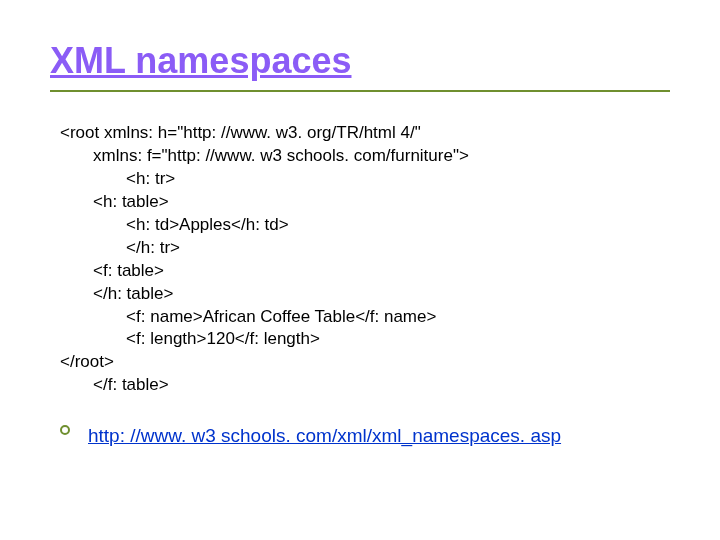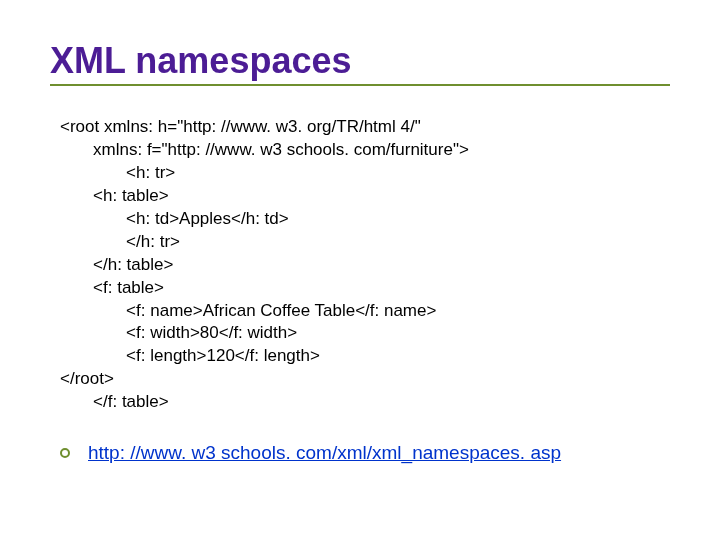--- a/index.html
+++ b/index.html
@@ -7,39 +7,39 @@
     width: 720px;
     height: 540px;
     background: #ffffff;
     font-family: Arial, Helvetica, sans-serif;
     padding: 40px 50px 30px 50px;
     position: relative;
   }
   .title {
     font-size: 36px;
     font-weight: bold;
-    color: #4c1d95;
-    margin-bottom: 2px;
+    color: #8b5cf6;
+    margin-bottom: 8px;
+    text-decoration: underline;
   }
   .underline {
     height: 2px;
     background: #6f8f2f;
     margin-bottom: 30px;
   }
   .code-block {
     font-size: 17px;
     line-height: 1.35;
     color: #000;
     margin-left: 10px;
     margin-bottom: 28px;
   }
   .code-line { white-space: pre; }
   .link-row {
     display: flex;
-    align-items: center;
     margin-left: 10px;
   }
   .bullet {
     width: 10px;
     height: 10px;
     border-radius: 50%;
     border: 2px solid #6f8f2f;
     background: #ffffff;
     margin-right: 18px;
     flex-shrink: 0;
@@ -56,24 +56,23 @@
 <h1 class="title">XML namespaces</h1>
 <div class="underline"></div>
 
 <div class="code-block">
   <div class="code-line">&lt;root xmlns: h="http: //www. w3. org/TR/html 4/"</div>
   <div class="code-line">       xmlns: f="http: //www. w3 schools. com/furniture"&gt;</div>
   <div class="code-line">              &lt;h: tr&gt;</div>
   <div class="code-line">       &lt;h: table&gt;</div>
   <div class="code-line">              &lt;h: td&gt;Apples&lt;/h: td&gt;</div>
   <div class="code-line">              &lt;/h: tr&gt;</div>
+  <div class="code-line">       &lt;f: table&gt;</div>
   <div class="code-line">       &lt;/h: table&gt;</div>
-  <div class="code-line">       &lt;f: table&gt;</div>
   <div class="code-line">              &lt;f: name&gt;African Coffee Table&lt;/f: name&gt;</div>
-  <div class="code-line">              &lt;f: width&gt;80&lt;/f: width&gt;</div>
   <div class="code-line">              &lt;f: length&gt;120&lt;/f: length&gt;</div>
   <div class="code-line">&lt;/root&gt;</div>
   <div class="code-line">       &lt;/f: table&gt;</div>
 </div>
 
 <div class="link-row">
   <span class="bullet"></span>
   <a class="link-text">http: //www. w3 schools. com/xml/xml_namespaces. asp</a>
 </div>
 

